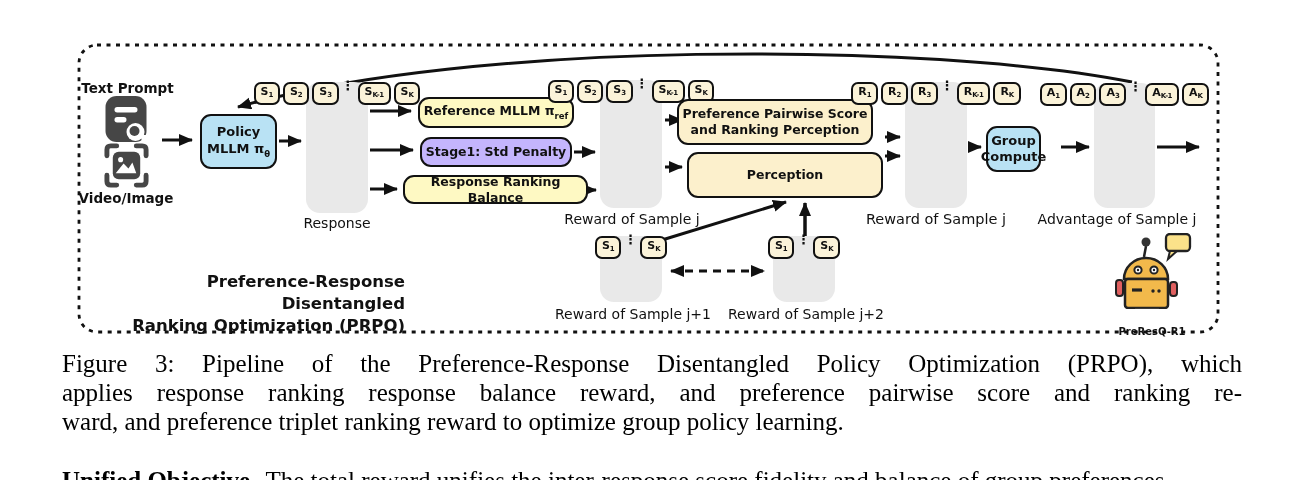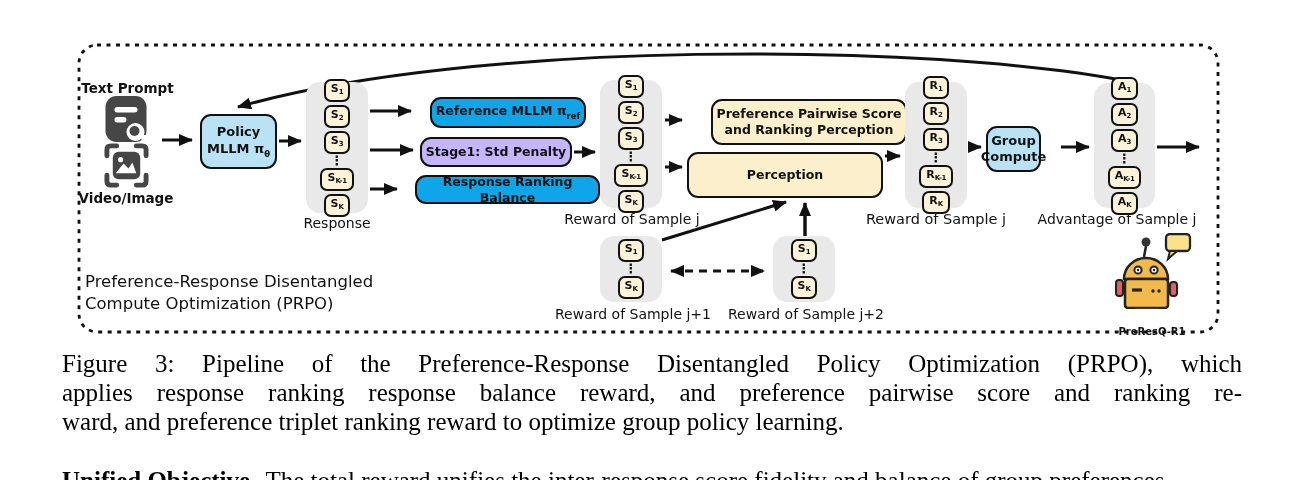--- a/index.html
+++ b/index.html
@@ -5,33 +5,33 @@
   html,body{margin:0;padding:0;}
   body{width:1302px;height:480px;overflow:hidden;background:#ffffff;position:relative;
        font-family:"DejaVu Sans",sans-serif;color:#111;}
   .abs{position:absolute;}
   svg{display:block;}
   
   .box{border:2.2px solid #111;border-radius:11px;display:flex;flex-direction:column;
        align-items:center;justify-content:center;font-weight:bold;text-align:center;
        font-size:12.5px;line-height:1.25;box-sizing:border-box;}
   .blue{background:#b9e2f4;}
-  .lblue{background:#0ea5e9;margin-left:12px;}
+  .lblue{background:#fef9c3;}
   .pink{background:#c4b5fd;border-radius:11px;}
   .cream{background:#fcf0cc;}
   
-  .stack{background:#e9e9e9;border-radius:14px;display:flex;flex-direction:column;
-         align-items:center;justify-content:center;gap:3px;box-sizing:border-box;}
+  .stack{background:#e9e9e9;border-radius:14px;display:flex;
+         align-items:flex-start;justify-content:center;gap:3px;box-sizing:border-box;}
   .pill{background:#fbf3d9;border:2px solid #111;border-radius:7px;font-weight:bold;
         font-size:11px;line-height:13px;padding:1px 5px;white-space:nowrap;}
   .pill sub{font-size:7px;vertical-align:-2px;letter-spacing:-0.5px;}
   .dots{font-weight:bold;font-size:13px;line-height:8px;}
   .slabel{font-weight:normal;font-size:14px;text-align:center;white-space:nowrap;}
   .ilabel{font-weight:bold;font-size:13.5px;text-align:center;white-space:nowrap;}
-  .prpo{font-weight:normal;font-size:16.5px;line-height:22px;text-align:left;}
+  .prpo{font-weight:bold;font-size:16.5px;line-height:22px;text-align:right;}
   sub.gr{font-size:8.5px;}
   
   .cap{position:absolute;left:62px;width:1180px;font-family:"Liberation Serif",serif;
        font-size:25px;line-height:29px;color:#000;white-space:nowrap;}
   .capj{white-space:normal;text-align:justify;text-align-last:justify;}
   .bold{font-weight:bold;margin-right:9px;}
 </style>
 </head>
 <body>
 
@@ -107,21 +107,21 @@
 <div class="abs stack" style="left:600px;top:80px;width:62px;height:128px;z-index:2">
   <div class="pill"><span>S</span><sub>1</sub></div>
   <div class="pill"><span>S</span><sub>2</sub></div>
   <div class="pill"><span>S</span><sub>3</sub></div>
   <div class="dots">⋮</div>
   <div class="pill"><span>S</span><sub>K-1</sub></div>
   <div class="pill"><span>S</span><sub>K</sub></div>
 </div>
 <div class="abs slabel" style="left:547px;top:211px;width:170px;z-index:2">Reward of Sample j</div>
 
-<div class="abs box cream" style="left:711px;top:99px;width:196px;height:46px;z-index:2">
+<div class="abs box cream" style="left:677px;top:99px;width:196px;height:46px;z-index:2">
   <div>Preference Pairwise Score</div>
   <div>and Ranking Perception</div>
 </div>
 <div class="abs box cream" style="left:687px;top:152px;width:196px;height:46px;z-index:2">
   <div>Perception</div>
 </div>
 
 <div class="abs stack" style="left:905px;top:82px;width:62px;height:126px;z-index:2">
   <div class="pill"><span>R</span><sub>1</sub></div>
   <div class="pill"><span>R</span><sub>2</sub></div>
@@ -156,21 +156,21 @@
 
 <div class="abs stack" style="left:773px;top:236px;width:62px;height:66px;z-index:2">
   <div class="pill"><span>S</span><sub>1</sub></div>
   <div class="dots">⋮</div>
   <div class="pill"><span>S</span><sub>K</sub></div>
 </div>
 <div class="abs slabel" style="left:716px;top:306px;width:180px;z-index:2">Reward of Sample j+2</div>
 
 <div class="abs prpo" style="left:85px;top:271px;width:320px;z-index:2">
   <div>Preference-Response Disentangled</div>
-  <div>Compute Optimization (PRPO)</div>
+  <div>Ranking Optimization (PRPO)</div>
 </div>
 
 <svg class="abs" style="left:1108px;top:233px;z-index:2" width="88" height="76" viewBox="0 0 88 76">
   <line x1="38" y1="13" x2="36" y2="24" stroke="#222" stroke-width="2.5"></line>
   <circle cx="38" cy="9" r="4.5" fill="#333"></circle>
   <rect x="58" y="1" width="24" height="17" rx="4" fill="#fbe28a" stroke="#222" stroke-width="2.3"></rect>
   <path d="M69,18 L60,26 L62,18 Z" fill="#fbe28a" stroke="#222" stroke-width="2"></path>
   <rect x="8" y="47" width="7" height="16" rx="3" fill="#e06060" stroke="#222" stroke-width="2"></rect>
   <rect x="62" y="49" width="7" height="14" rx="3" fill="#e06060" stroke="#222" stroke-width="2"></rect>
   <path d="M16,46 A22,21 0 0 1 60,46 Z" fill="#f2b94b" stroke="#222" stroke-width="2.5"></path>

